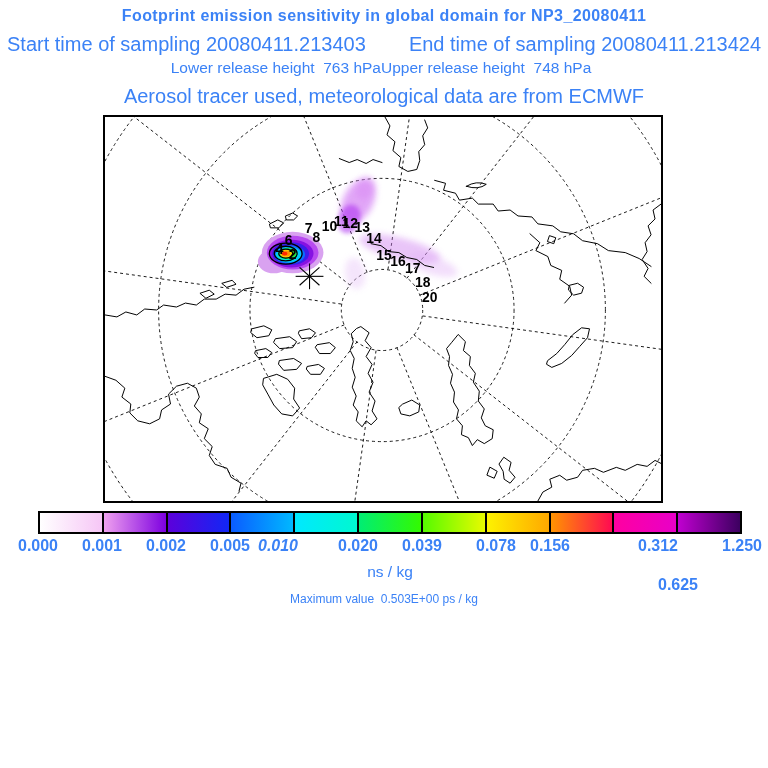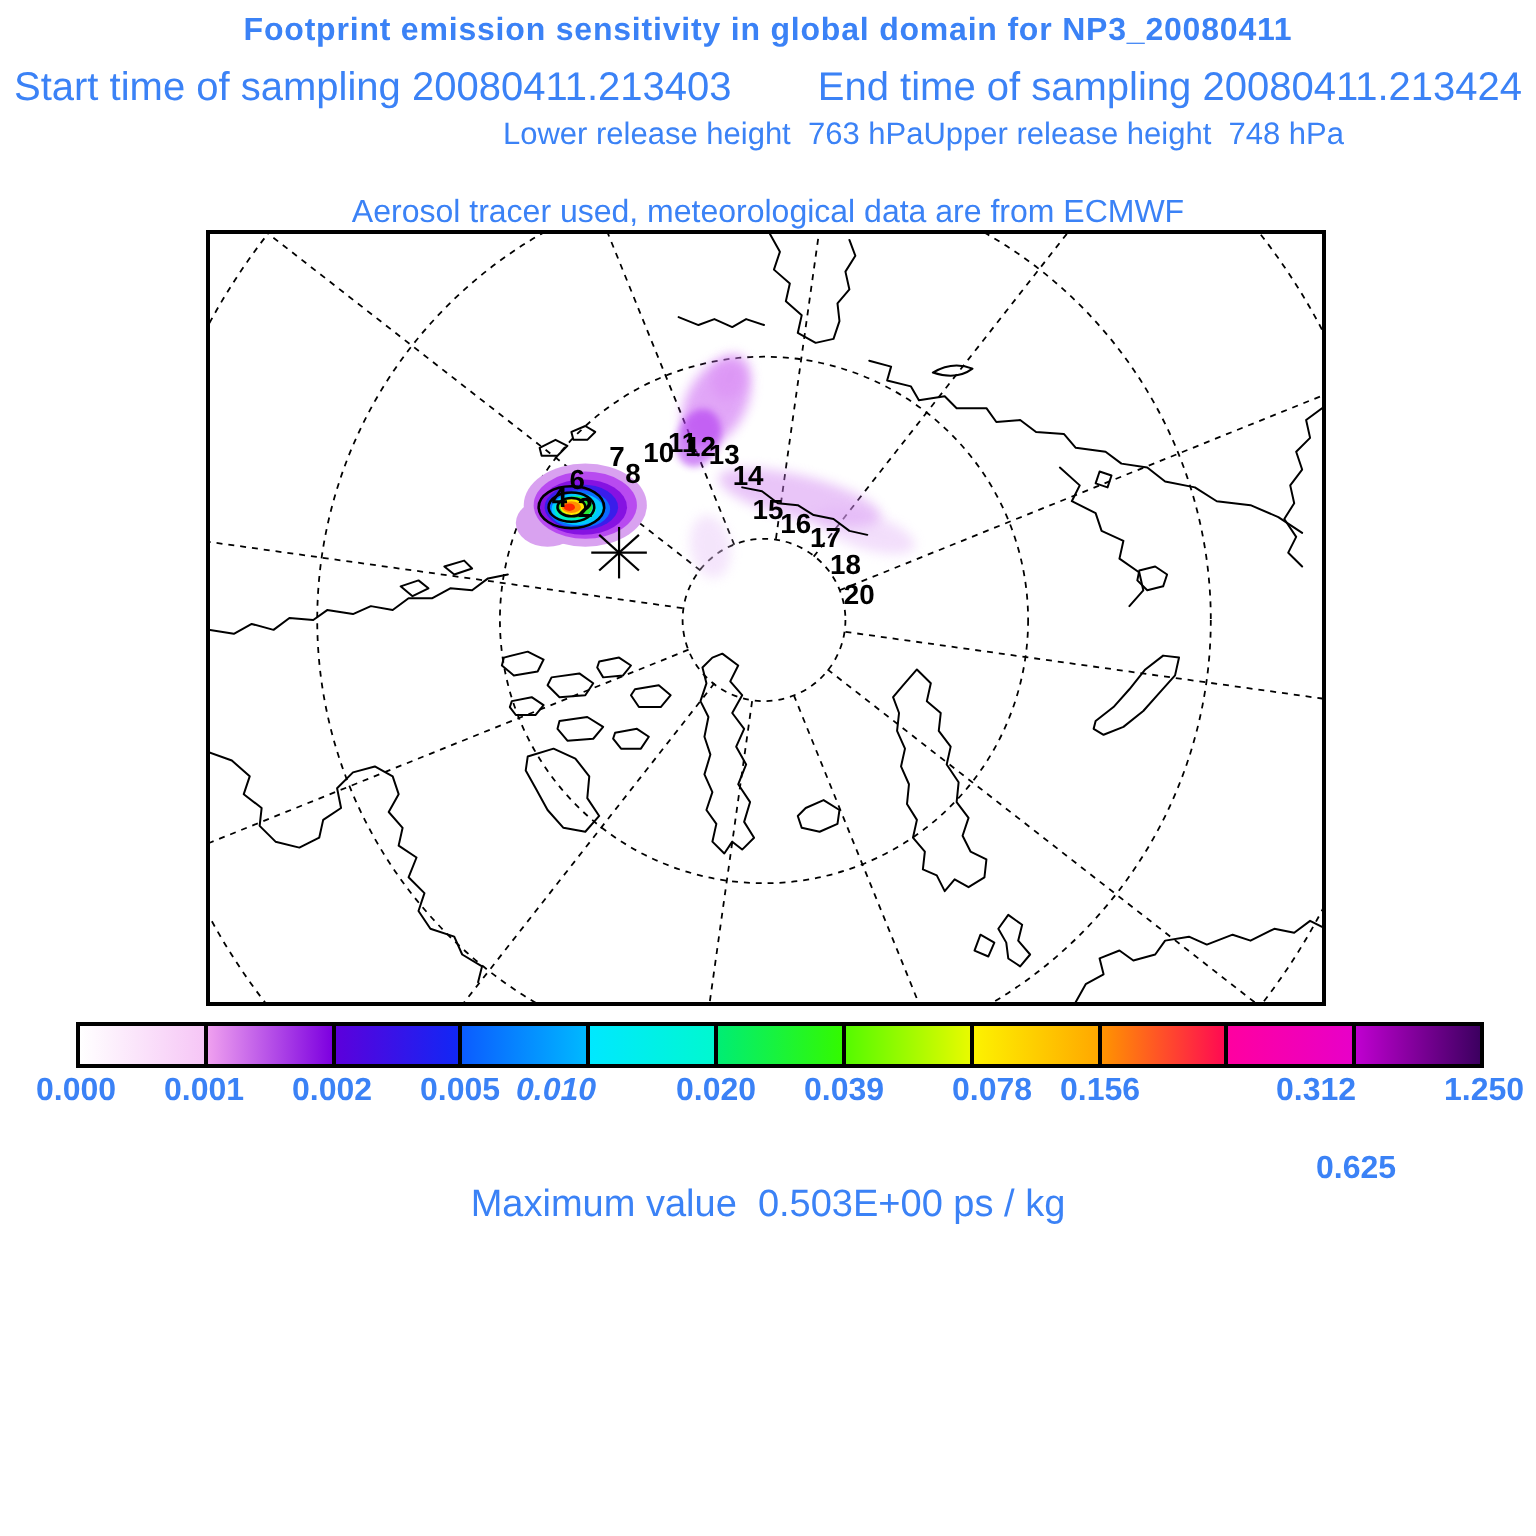--- a/index.html
+++ b/index.html
@@ -3,36 +3,36 @@
 <meta charset="utf-8">
 <style>
   html,body{margin:0;padding:0;background:#fff;}
   .page{position:relative;width:768px;height:768px;background:#ffffff;
         font-family:"Liberation Sans",sans-serif;color:#3b82f6;overflow:hidden;}
   .title{position:absolute;top:7px;left:0;width:100%;text-align:center;
          font-weight:bold;font-size:16px;letter-spacing:.4px;white-space:pre;}
   .row2{position:absolute;top:33px;left:7px;right:7px;display:flex;
         justify-content:space-between;font-size:20px;white-space:pre;}
   .row3{position:absolute;top:59px;left:90px;right:96px;display:flex;
-        justify-content:flex-end;font-size:15.5px;white-space:pre;}
+        justify-content:center;font-size:15.5px;white-space:pre;}
   .row4{position:absolute;top:85px;left:0;width:100%;text-align:center;
-        font-size:16px;white-space:pre;margin-top:13px;}
+        font-size:20px;white-space:pre;}
   .map{position:absolute;left:103px;top:115px;width:560px;height:388px;
        border:2px solid #000;box-sizing:border-box;background:#fff;}
   .map svg{display:block;width:100%;height:100%;}
   .colorbar{position:absolute;left:38px;top:511px;width:704px;height:23px;
             border:2px solid #000;box-sizing:border-box;display:flex;}
   .seg{flex:1;border-left:2px solid #000;}
   .seg:first-child{border-left:none;}
   .ticks span{position:absolute;top:537px;transform:translateX(-50%);
               font-weight:bold;font-size:16px;white-space:pre;}
   .units{position:absolute;left:38px;top:563px;width:704px;text-align:center;
          font-size:15.5px;white-space:pre;}
   .maxline{position:absolute;top:592px;left:0;width:100%;text-align:center;
-           font-size:19px;white-space:pre;}
+           font-size:12px;white-space:pre;}
 </style>
 </head>
 <body>
 
 <div class="page">
 
   <div class="title">Footprint emission sensitivity in global domain for NP3_20080411</div>
 
   <div class="row2">
     <span>Start time of sampling 20080411.213403</span>
@@ -189,15 +189,16 @@
       <span style="left: 230px;">0.005</span>
       <span style="left: 278px; font-style: italic;">0.010</span>
       <span style="left: 358px;">0.020</span>
       <span style="left: 422px;">0.039</span>
       <span style="left: 496px;">0.078</span>
       <span style="left: 550px;">0.156</span>
       <span style="left: 614px; margin-left: 44px;">0.312</span>
       <span style="left: 678px; margin-top: 39px;">0.625</span>
       <span style="left: 742px;">1.250</span>
     </div>
+  <div class="units">ns / kg</div>
   <div class="maxline">Maximum value  0.503E+00 ps / kg</div>
 
 </div>
 
 </body></html>

